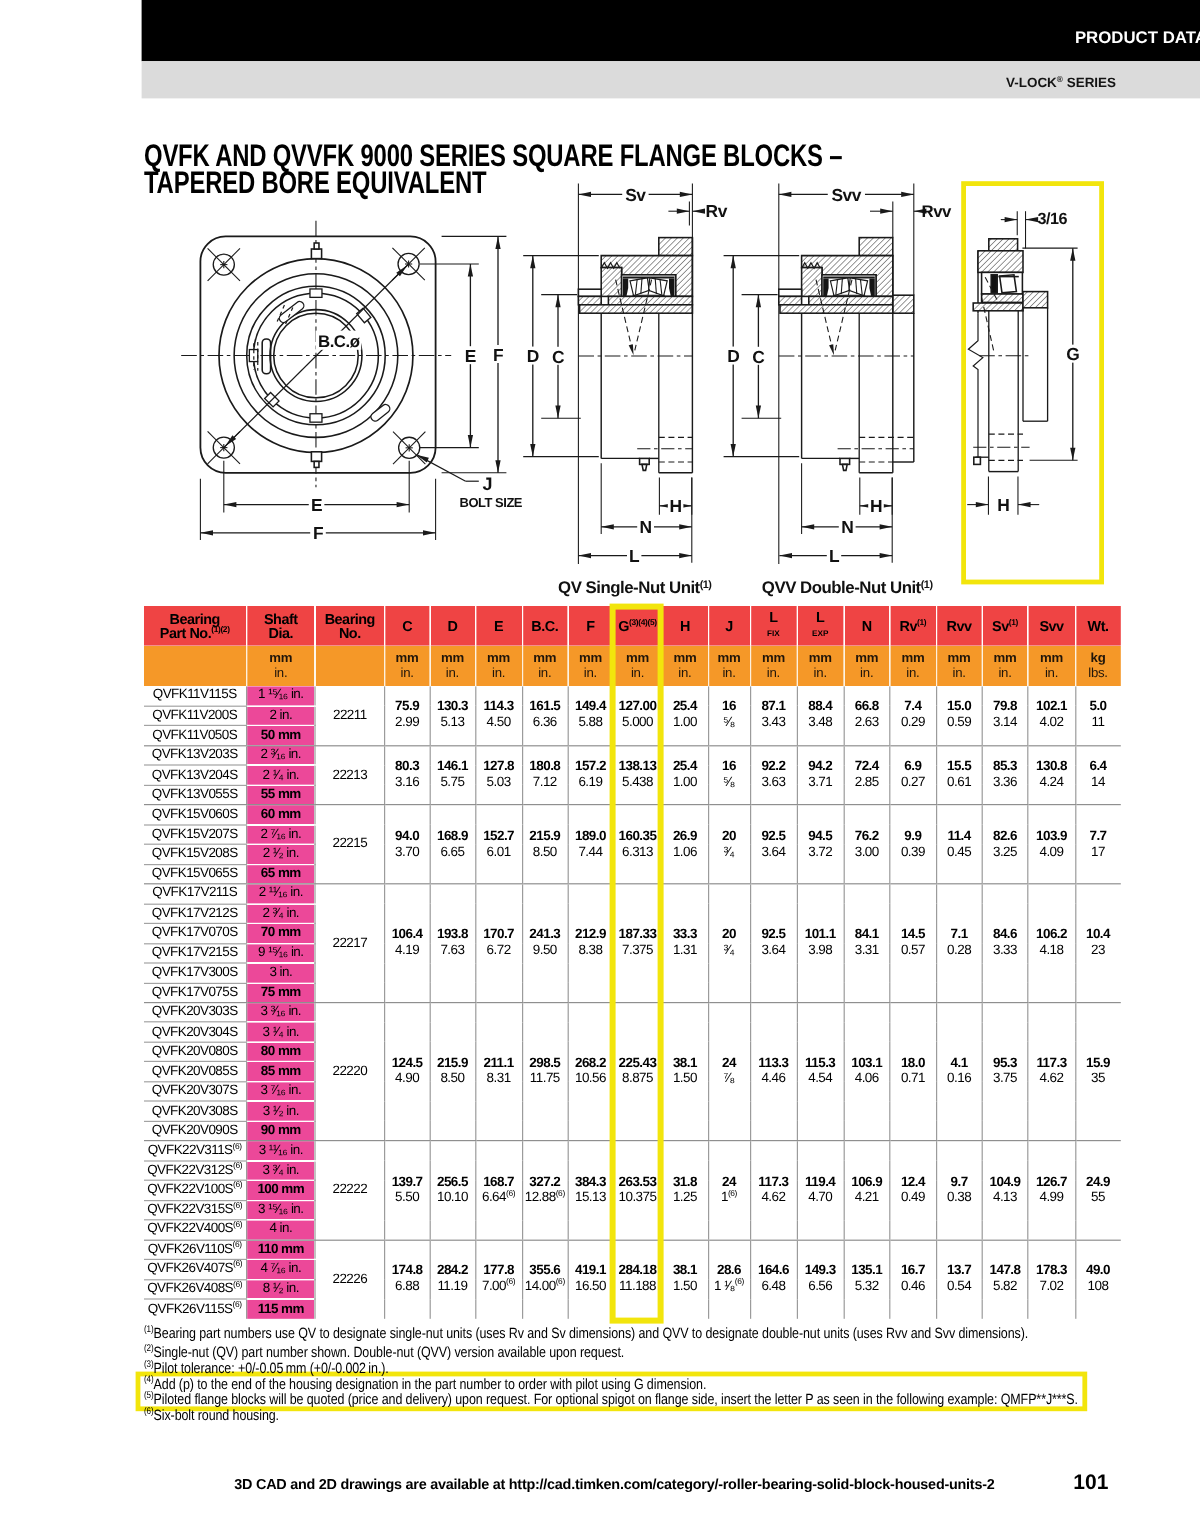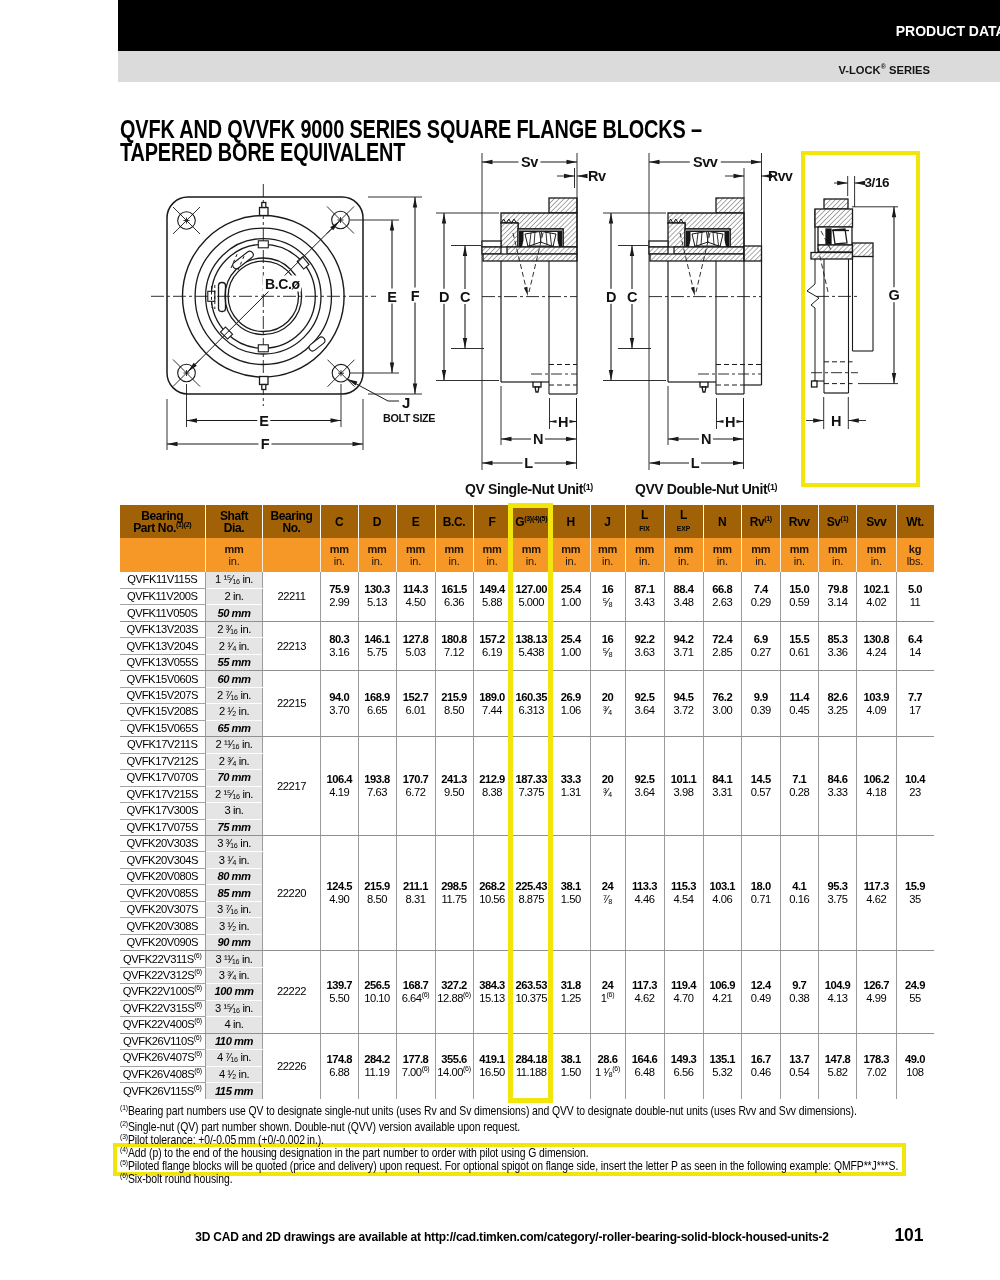--- a/index.html
+++ b/index.html
@@ -18,33 +18,33 @@
 .ybox { position:absolute; border:3px solid #f2e50c; }
 #yb-draw { left:800.5px; top:151px; width:119.5px; height:336px; border-width:4px; }
 #yb-gcol { left:508.4px; top:502.8px; width:44.8px; height:600px; border-width:5px; }
 #yb-foot { left:113px; top:1143px; width:793px; height:33px; border-width:4.5px; }
 
 #tblwrap { left:119.5px; top:505px; width:815px; }
 table.dt { border-collapse:collapse; table-layout:fixed; width:814px; font-size:11.2px; color:#000; }
 table.dt td, table.dt th { padding:0; text-align:center; vertical-align:middle; font-weight:normal;
   letter-spacing:-0.2px; overflow:hidden; }
 tr.h1 { height:33px; }
-tr.h1 th { background:#a16207; font-weight:bold; font-size:12px; line-height:12px; border-left:1px solid #fff; letter-spacing:-0.4px; }
+tr.h1 th { background:#ef4444; font-weight:bold; font-size:12px; line-height:12px; border-left:1px solid #fff; letter-spacing:-0.4px; }
 tr.h1 th:first-child { border-left:none; }
 tr.h2 { height:34px; }
 tr.h2 td { background:#f59828; font-size:11px; line-height:12.5px; border-left:1px solid #fdf0de; color:#20150a;}
 tr.h2 td:first-child { border-left:none; }
 tr.b { height:16.47px; }
 tr.b td { border-left:1px solid #9b9b9b; font-size:11.2px; letter-spacing:-0.45px; }
 tr.b td:first-child { border-left:none; }
 td.pc { line-height:15px; }
 td.pc.rsep { border-bottom:1px solid #a3a3a3; }
-td.sc { background:#e5e5e5; line-height:15px; }
+td.sc { background:#ec4899; line-height:15px; }
 td.sc.wsep { border-bottom:1px solid #fff; }
-td.sc.mm { font-weight:bold;font-style:italic; }
+td.sc.mm { font-weight:bold; }
 tr.gend td { border-bottom:1px solid #8f8f8f; }
 td.bn, td.dc { background:#fff; line-height:13px; border-bottom:1px solid #8f8f8f; }
 td.bn.lg, td.dc.lg { border-bottom:none; }
 td.dc b { font-weight:bold; }
 td.bn { font-size:11.6px;margin-left:28px; }
 sup.fn { font-size:7px; vertical-align:super; line-height:0; letter-spacing:-0.3px;}
 .sub2 { font-size:6.8px; font-weight:bold; letter-spacing:0; }
 
 .fnote { position:absolute; left:120px; font-size:12.4px; color:#000; letter-spacing:-0.1px; white-space:nowrap; transform:scaleX(0.84); transform-origin:left top; }
 .fnote sup { font-size:8px; }
@@ -827,21 +827,21 @@
 <tr class="b">
             <td class="pc rsep">QVFK17V212S</td>
             <td class="sc wsep">2 ³⁄₄ in.</td>
           </tr>
 <tr class="b">
             <td class="pc rsep">QVFK17V070S</td>
             <td class="sc mm wsep">70 mm</td>
           </tr>
 <tr class="b">
             <td class="pc rsep">QVFK17V215S</td>
-            <td class="sc wsep">2 ¹⁵⁄₁₆ in.</td>
+            <td class="sc wsep">9 ¹⁵⁄₁₆ in.</td>
           </tr>
 <tr class="b">
             <td class="pc rsep">QVFK17V300S</td>
             <td class="sc wsep">3 in.</td>
           </tr>
 <tr class="b gend">
             <td class="pc">QVFK17V075S</td>
             <td class="sc mm">75 mm</td>
           </tr>
 <tr class="b">
@@ -946,21 +946,21 @@
             <td class="dc lg" rowspan="4"><b>147.8</b><br>5.82</td>
             <td class="dc lg" rowspan="4"><b>178.3</b><br>7.02</td>
             <td class="dc lg" rowspan="4"><b>49.0</b><br>108</td>
           </tr>
 <tr class="b">
             <td class="pc rsep">QVFK26V407S<sup class="fn">(6)</sup></td>
             <td class="sc wsep">4 ⁷⁄₁₆ in.</td>
           </tr>
 <tr class="b">
             <td class="pc rsep">QVFK26V408S<sup class="fn">(6)</sup></td>
-            <td class="sc wsep">4 ¹⁄₂ in.</td>
+            <td class="sc wsep">8 ¹⁄₂ in.</td>
           </tr>
 <tr class="b">
             <td class="pc">QVFK26V115S<sup class="fn">(6)</sup></td>
             <td class="sc mm">115 mm</td>
           </tr>
 </tbody>
       </table>
 </div>
 
 <div id="yb-draw" class="ybox"></div>

